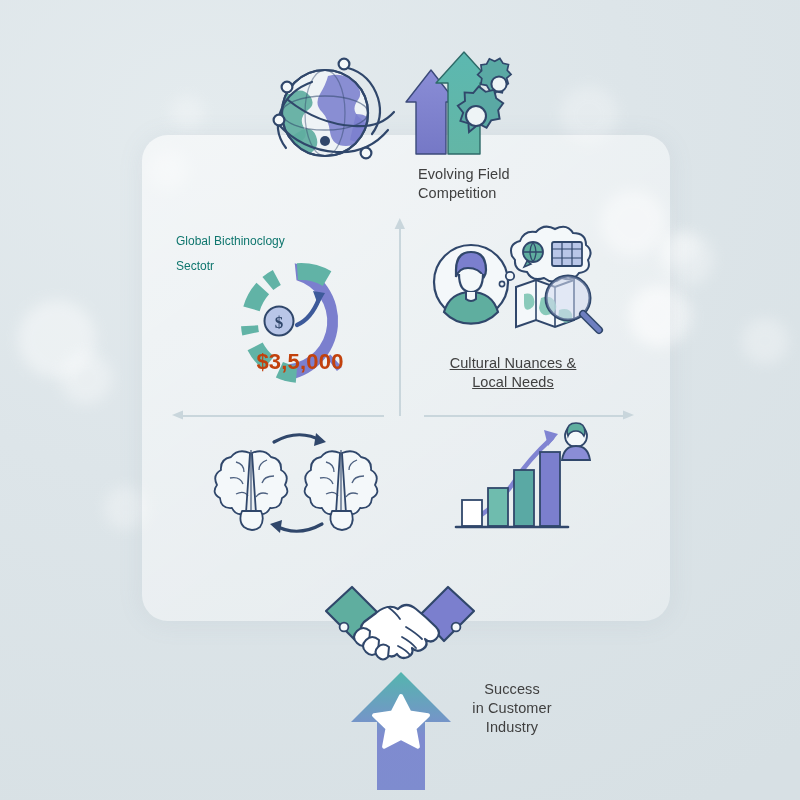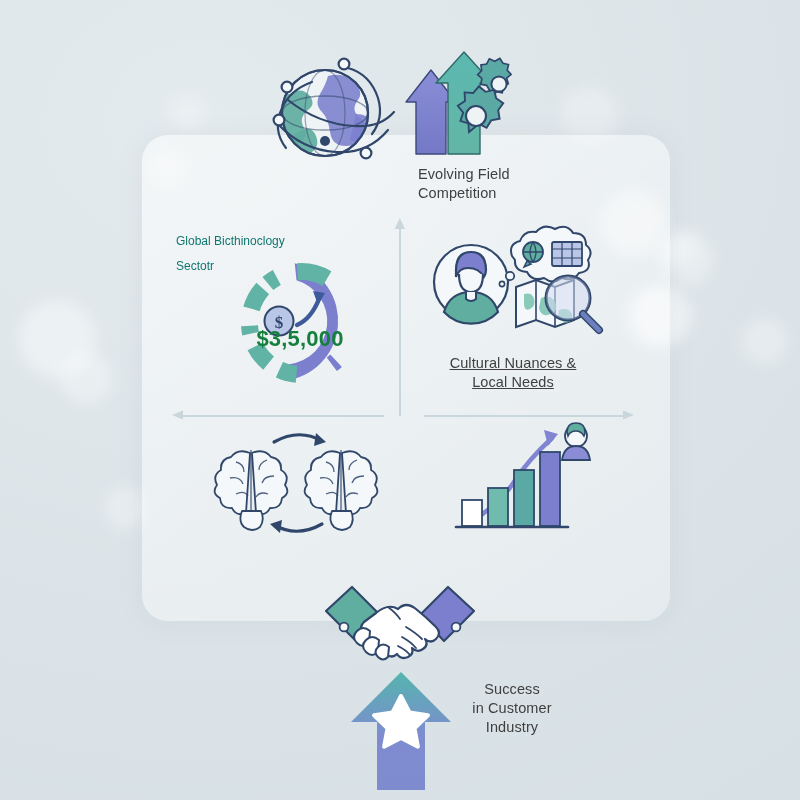--- a/index.html
+++ b/index.html
@@ -38,22 +38,22 @@
     letter-spacing:.1px;white-space:pre-line;
   }
   .label.center{text-align:center;transform:translateX(-50%);}
   .label.left{text-align:left;}
 
   .donut-title{
     position:absolute;left:176px;top:229px;width:180px;
     color:#0f766e;font-size:12px;line-height:25px;white-space:pre-line;
   }
   .donut-value{
-    position:absolute;left:300px;top:326px;transform:translateX(-50%);
-    color:#15803d;font-size:22px;font-weight:700;letter-spacing:.2px;
+    position:absolute;left:300px;top:349px;transform:translateX(-50%);
+    color:#c2410c;font-size:22px;font-weight:700;letter-spacing:.2px;
   }
 
   svg{display:block;overflow:visible;}
   .ico{position:absolute;}
 </style>
 </head>
 <body>
 
 <div id="stage">
 

